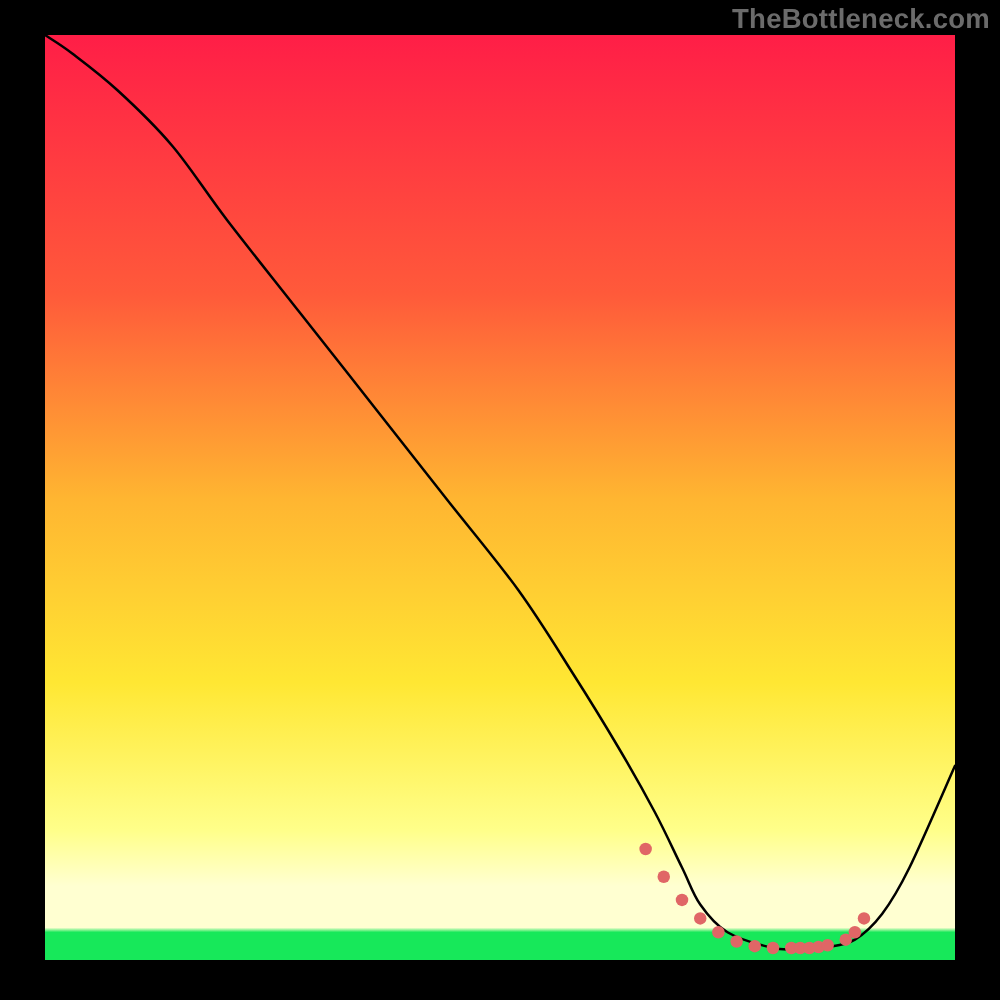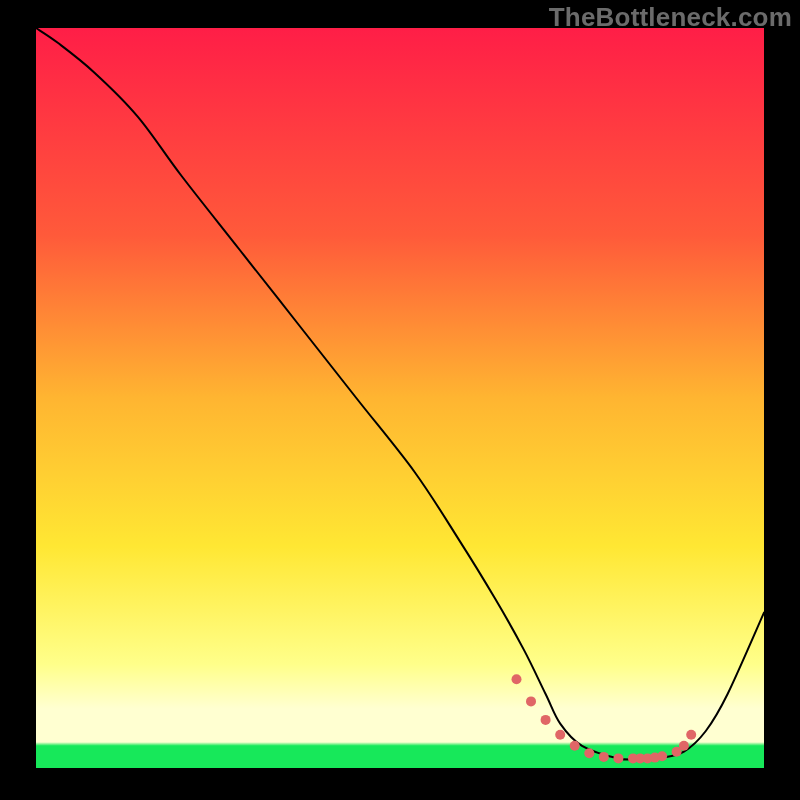--- a/index.html
+++ b/index.html
@@ -15,21 +15,21 @@
     position: relative;
     width: 800px;
     height: 800px;
     background: #000;
   }
   .watermark {
     position: absolute;
     top: 2px;
     right: 8px;
     color: #6b6b6b;
-    font-size: 26px;
+    font-size: 22px;
     font-weight: 600;
     letter-spacing: 0.2px;
     user-select: none;
   }
   svg {
     position: absolute;
     top: 0;
     left: 0;
   }
 </style>

